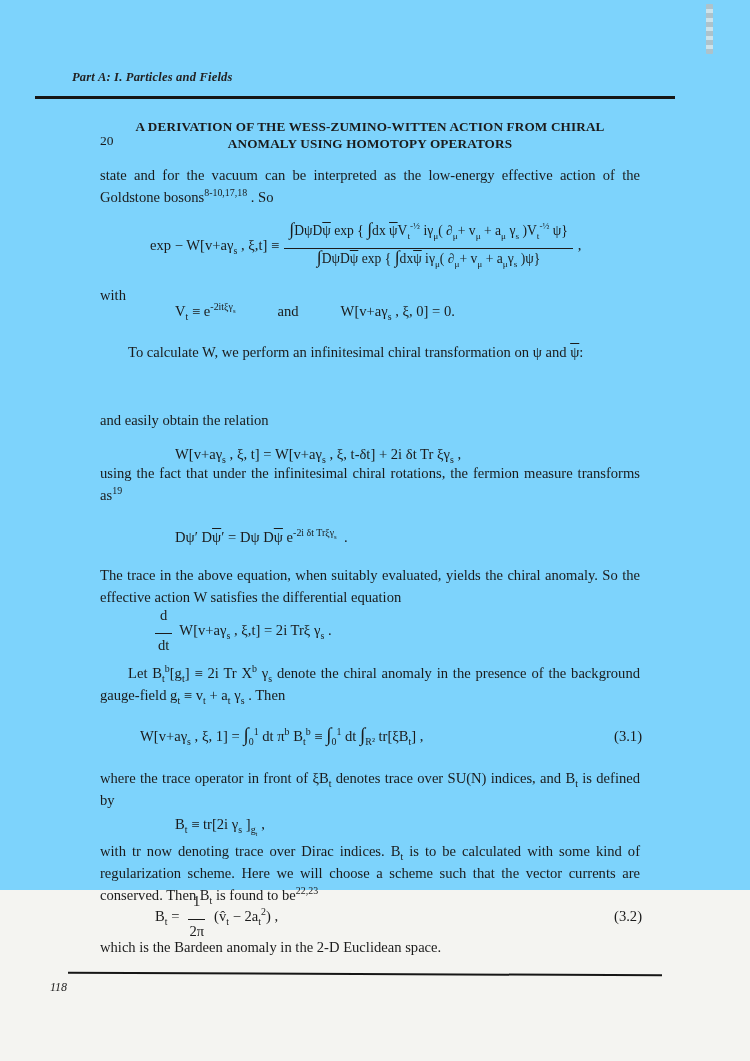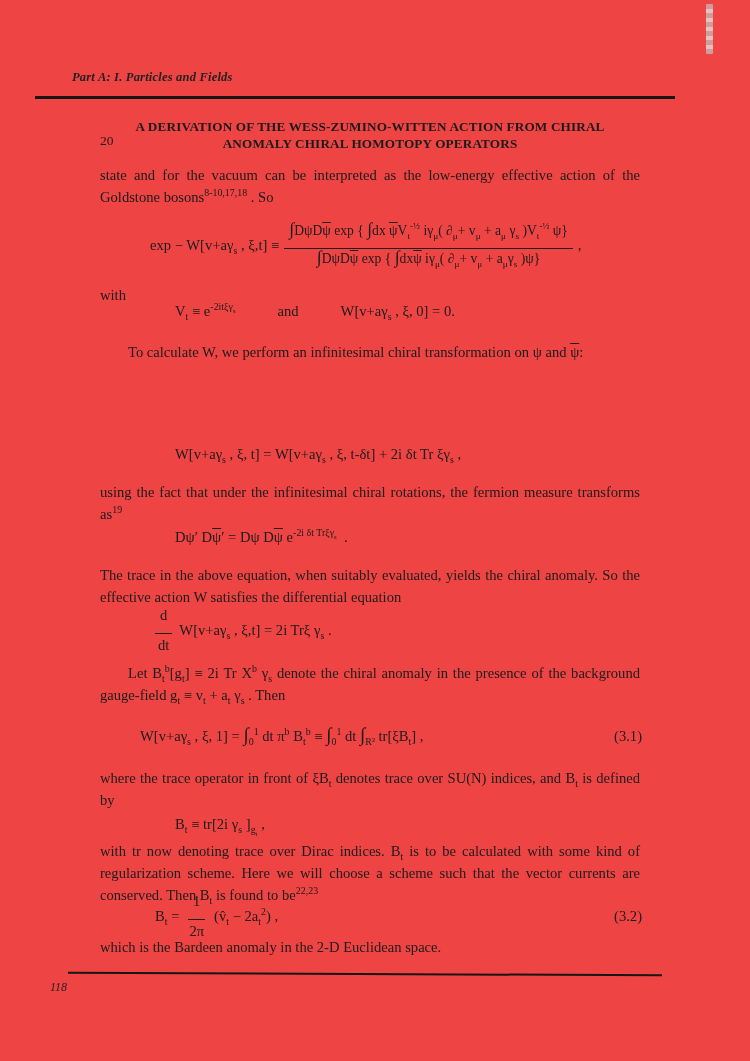--- a/index.html
+++ b/index.html
@@ -3,22 +3,22 @@
 <meta charset="utf-8">
 <style>
   html,body{margin:0;padding:0;}
   body{
     width:750px;height:1061px;overflow:hidden;
     background:#f4f4f1;
     font-family:"Liberation Serif", serif;
     color:#1b1b1b;
   }
   .page{
-    position:relative;width:750px;height:1061px;
-    background:#ef4444;
+    position:relative;width:750px;height:890px;
+    background:#7dd3fc;
   }
   .abs{position:absolute;}
   .running-header{font-style:italic;font-weight:600;font-size:12.5px;letter-spacing:.2px;color:#222;}
   .rule{background:#161616;}
   .scan-mark{
     background:repeating-linear-gradient(#bdbdbb 0 5px, #e9e8e4 5px 9px);
     opacity:.75;border-radius:1px;
   }
   .chapter-number{font-size:13.5px;}
   .title{width:540px;text-align:center;font-weight:600;font-size:13.2px;line-height:16.5px;letter-spacing:.15px;}
@@ -47,21 +47,21 @@
   <div class="abs running-header" style="left:72px;top:70px">Part A: I. Particles and Fields</div>
 
   <div class="abs rule" style="left:35px;top:96px;width:640px;height:3px"></div>
 
   <div class="abs scan-mark" style="left:706px;top:4px;width:7px;height:50px"></div>
 
   <div class="abs chapter-number" style="left:100px;top:133px">20</div>
 
   <div class="abs title" style="left:100px;top:119px">
     <div>A DERIVATION OF THE WESS-ZUMINO-WITTEN ACTION FROM CHIRAL</div>
-    <div>ANOMALY CHIRAL HOMOTOPY OPERATORS</div>
+    <div>ANOMALY USING HOMOTOPY OPERATORS</div>
   </div>
 
   <div class="abs para" style="left:100px;top:164px">state and for the vacuum can be interpreted as the low-energy effective action of the Goldstone bosons<sup>8-10,17,18</sup> . So</div>
 
   <div class="abs eq" style="left:150px;top:206px;height:78px">
     <span>exp − W[v+aγ<sub>s</sub> , ξ,t] ≡</span>
     <span class="frac frac-big">
       <span class="num"><span class="int">∫</span>DψD<span class="ov">ψ</span> exp { <span class="int">∫</span>dx <span class="ov">ψ</span>V<sub>t</sub><sup>-½</sup> iγ<sub>μ</sub>( ∂<sub>μ</sub>+ v<sub>μ</sub> + a<sub>μ</sub> γ<sub>s</sub> )V<sub>t</sub><sup>-½</sup> ψ}</span>
       <span class="den"><span class="int">∫</span>DψD<span class="ov">ψ</span> exp { <span class="int">∫</span>dx<span class="ov">ψ</span> iγ<sub>μ</sub>( ∂<sub>μ</sub>+ v<sub>μ</sub> + a<sub>μ</sub>γ<sub>s</sub> )ψ}</span>
     </span>
@@ -74,26 +74,27 @@
     <span>V<sub>t</sub> ≡ e<sup>-2itξγ<sub>s</sub></sup></span>
     <span class="gap"></span>
     <span>and</span>
     <span class="gap"></span>
     <span>W[v+aγ<sub>s</sub> , ξ, 0]  =  0.</span>
   </div>
 
   <div class="abs para indent" style="left:100px;top:341px">To calculate W, we perform an infinitesimal chiral transformation on ψ and <span class="ov">ψ</span>:</div>
 
 
+  <div class="abs para" style="left:100px;top:409px">and easily obtain the relation</div>
 
   <div class="abs eq" style="left:175px;top:446px">
     <span>W[v+aγ<sub>s</sub> , ξ, t]  =  W[v+aγ<sub>s</sub> , ξ, t-δt]  +  2i δt Tr ξγ<sub>s</sub> ,</span>
   </div>
 
-  <div class="abs para" style="left:100px;top:481px">using the fact that under the infinitesimal chiral rotations, the fermion measure transforms as<sup>19</sup></div>
+  <div class="abs para" style="left:100px;top:462px">using the fact that under the infinitesimal chiral rotations, the fermion measure transforms as<sup>19</sup></div>
 
   <div class="abs eq" style="left:175px;top:529px">
     <span>Dψ′ D<span class="ov">ψ</span>′ =  Dψ D<span class="ov">ψ</span> e<sup>-2i δt Trξγ<sub>s</sub></sup> .</span>
   </div>
 
   <div class="abs para" style="left:100px;top:564px">The trace in the above equation, when suitably evaluated, yields the chiral anomaly.  So the effective action W satisfies the differential equation</div>
 
   <div class="abs eq" style="left:148px;top:608px;height:44px">
     <span class="frac">
       <span class="num">d</span>

